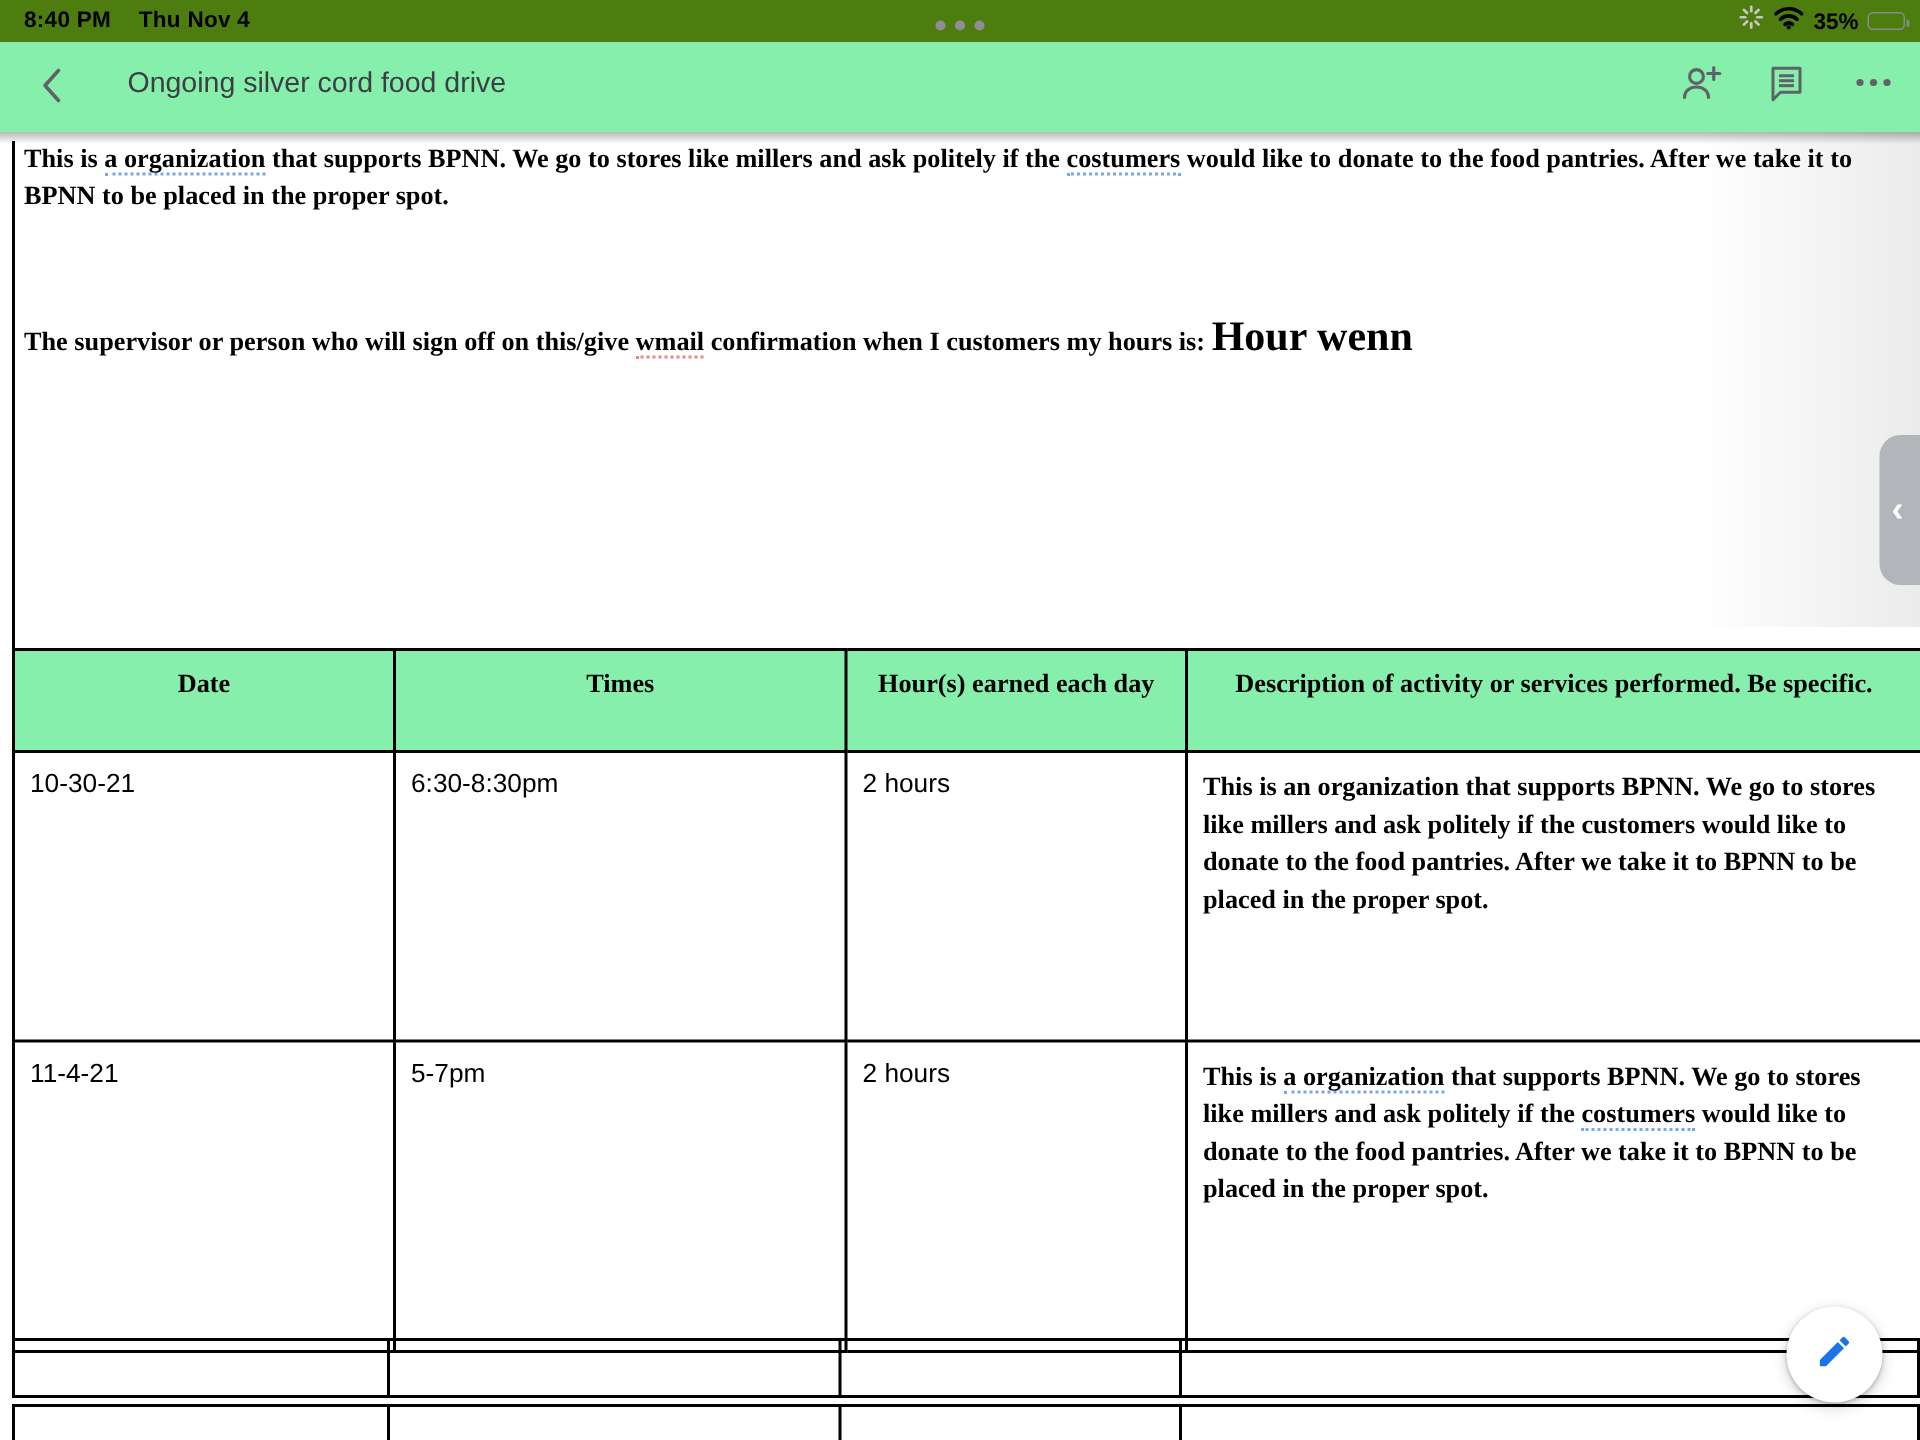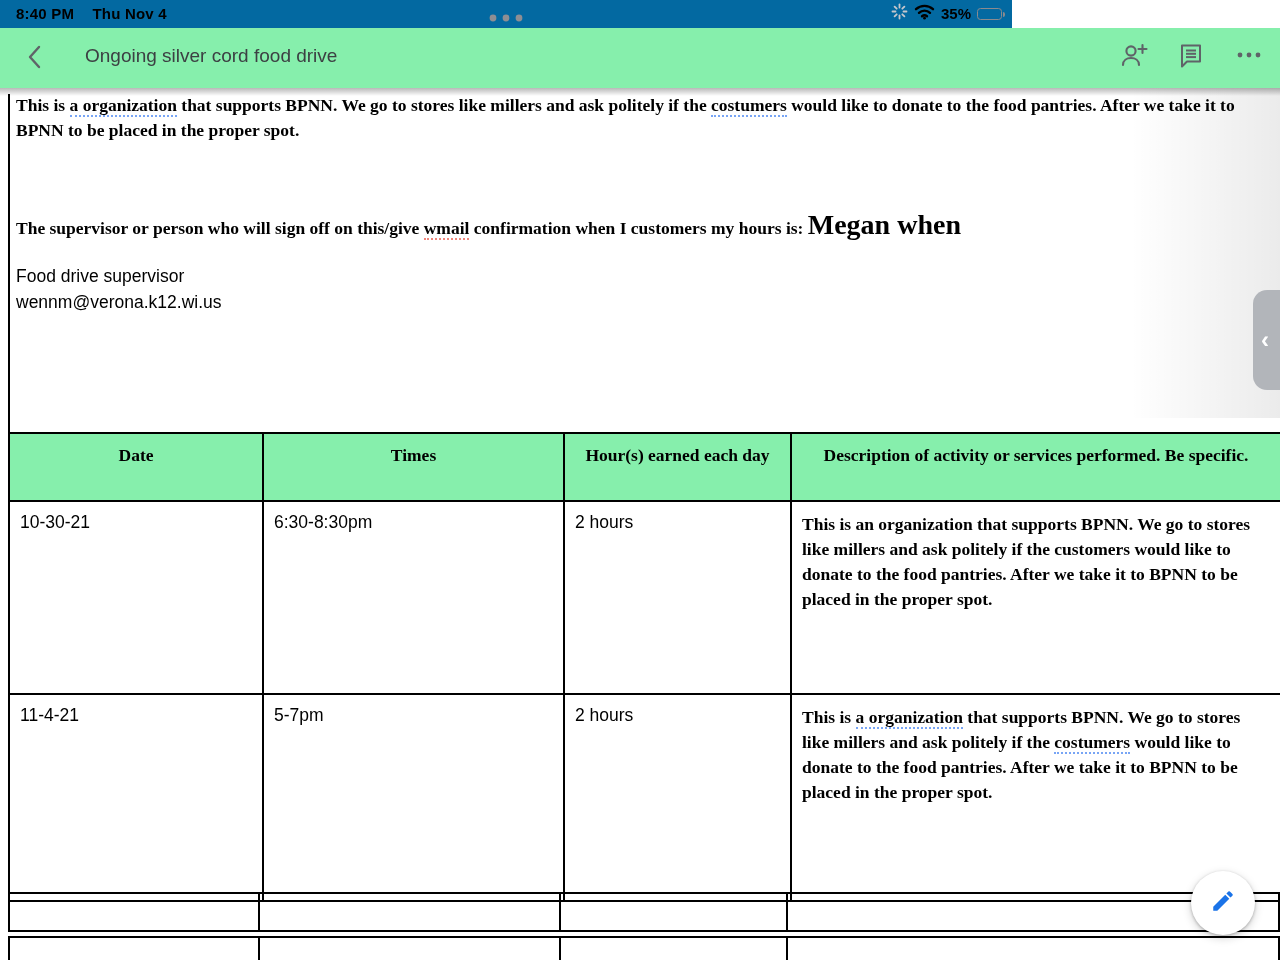--- a/index.html
+++ b/index.html
@@ -1,21 +1,21 @@
 <!DOCTYPE html>
 <html><head>
 <meta charset="utf-8">
 <style>
   * { margin:0; padding:0; box-sizing:border-box; }
   html,body { width:1280px; height:960px; overflow:hidden; background:#fff;
               font-family:"Liberation Sans", sans-serif; }
   .serif { font-family:"Liberation Serif", serif; }
 
   
-  .status-bar { position:absolute; top:0; left:0; width:1012px; height:28px; background:#0369a1;
+  .status-bar { position:absolute; top:0; left:0; width:1280px; height:28px; background:#4d7c0f;
                 display:flex; align-items:center; }
   .status-left { position:absolute; left:16px; top:5px; font-size:15px; font-weight:700; color:#000;
                  letter-spacing:.2px; }
   .status-left .sb-date { margin-left:14px; }
   .status-center { position:absolute; left:0; right:0; top:9px; text-align:center; }
   .status-right { position:absolute; right:10px; top:3px; display:flex; align-items:center; gap:6px; }
   .battery-pct { font-size:15px; font-weight:600; color:#000; }
   .battery-shell { width:25px; height:12px; border:1px solid #8a8a8e; border-radius:3.5px;
                    position:relative; padding:1px; }
   .battery-fill { height:100%; width:35%; background:#000; border-radius:1.5px; }
@@ -162,28 +162,24 @@
 
 <div class="doc">
   <div class="left-rule"></div>
 
   <div class="doc-text">
     <div class="p1 serif">
       <span>This is </span><span class="u-blue">a organization</span><span> that supports BPNN. We go to stores like millers and ask politely if the </span><span class="u-blue">costumers</span><span> would like to donate to the food pantries. After we take it to BPNN to be placed in the proper spot.</span>
     </div>
 
     <div class="sup-line serif">
-      <span>The supervisor or person who will sign off on this/give </span><span class="u-red">wmail</span><span> confirmation when I customers my hours is: </span><span class="big-name">Megan when</span>
+      <span>The supervisor or person who will sign off on this/give </span><span class="u-red">wmail</span><span> confirmation when I customers my hours is: </span><span class="big-name">Hour wenn</span>
     </div>
 
 
-    <div class="contact-block">
-      <div>Food drive supervisor</div>
-      <div>wennm@verona.k12.wi.us</div>
-    </div>
   </div>
 
   <table class="log-table">
     <colgroup>
         <col class="c1">
         <col class="c2">
         <col class="c3">
         <col class="c4">
       </colgroup>
     <tbody>

